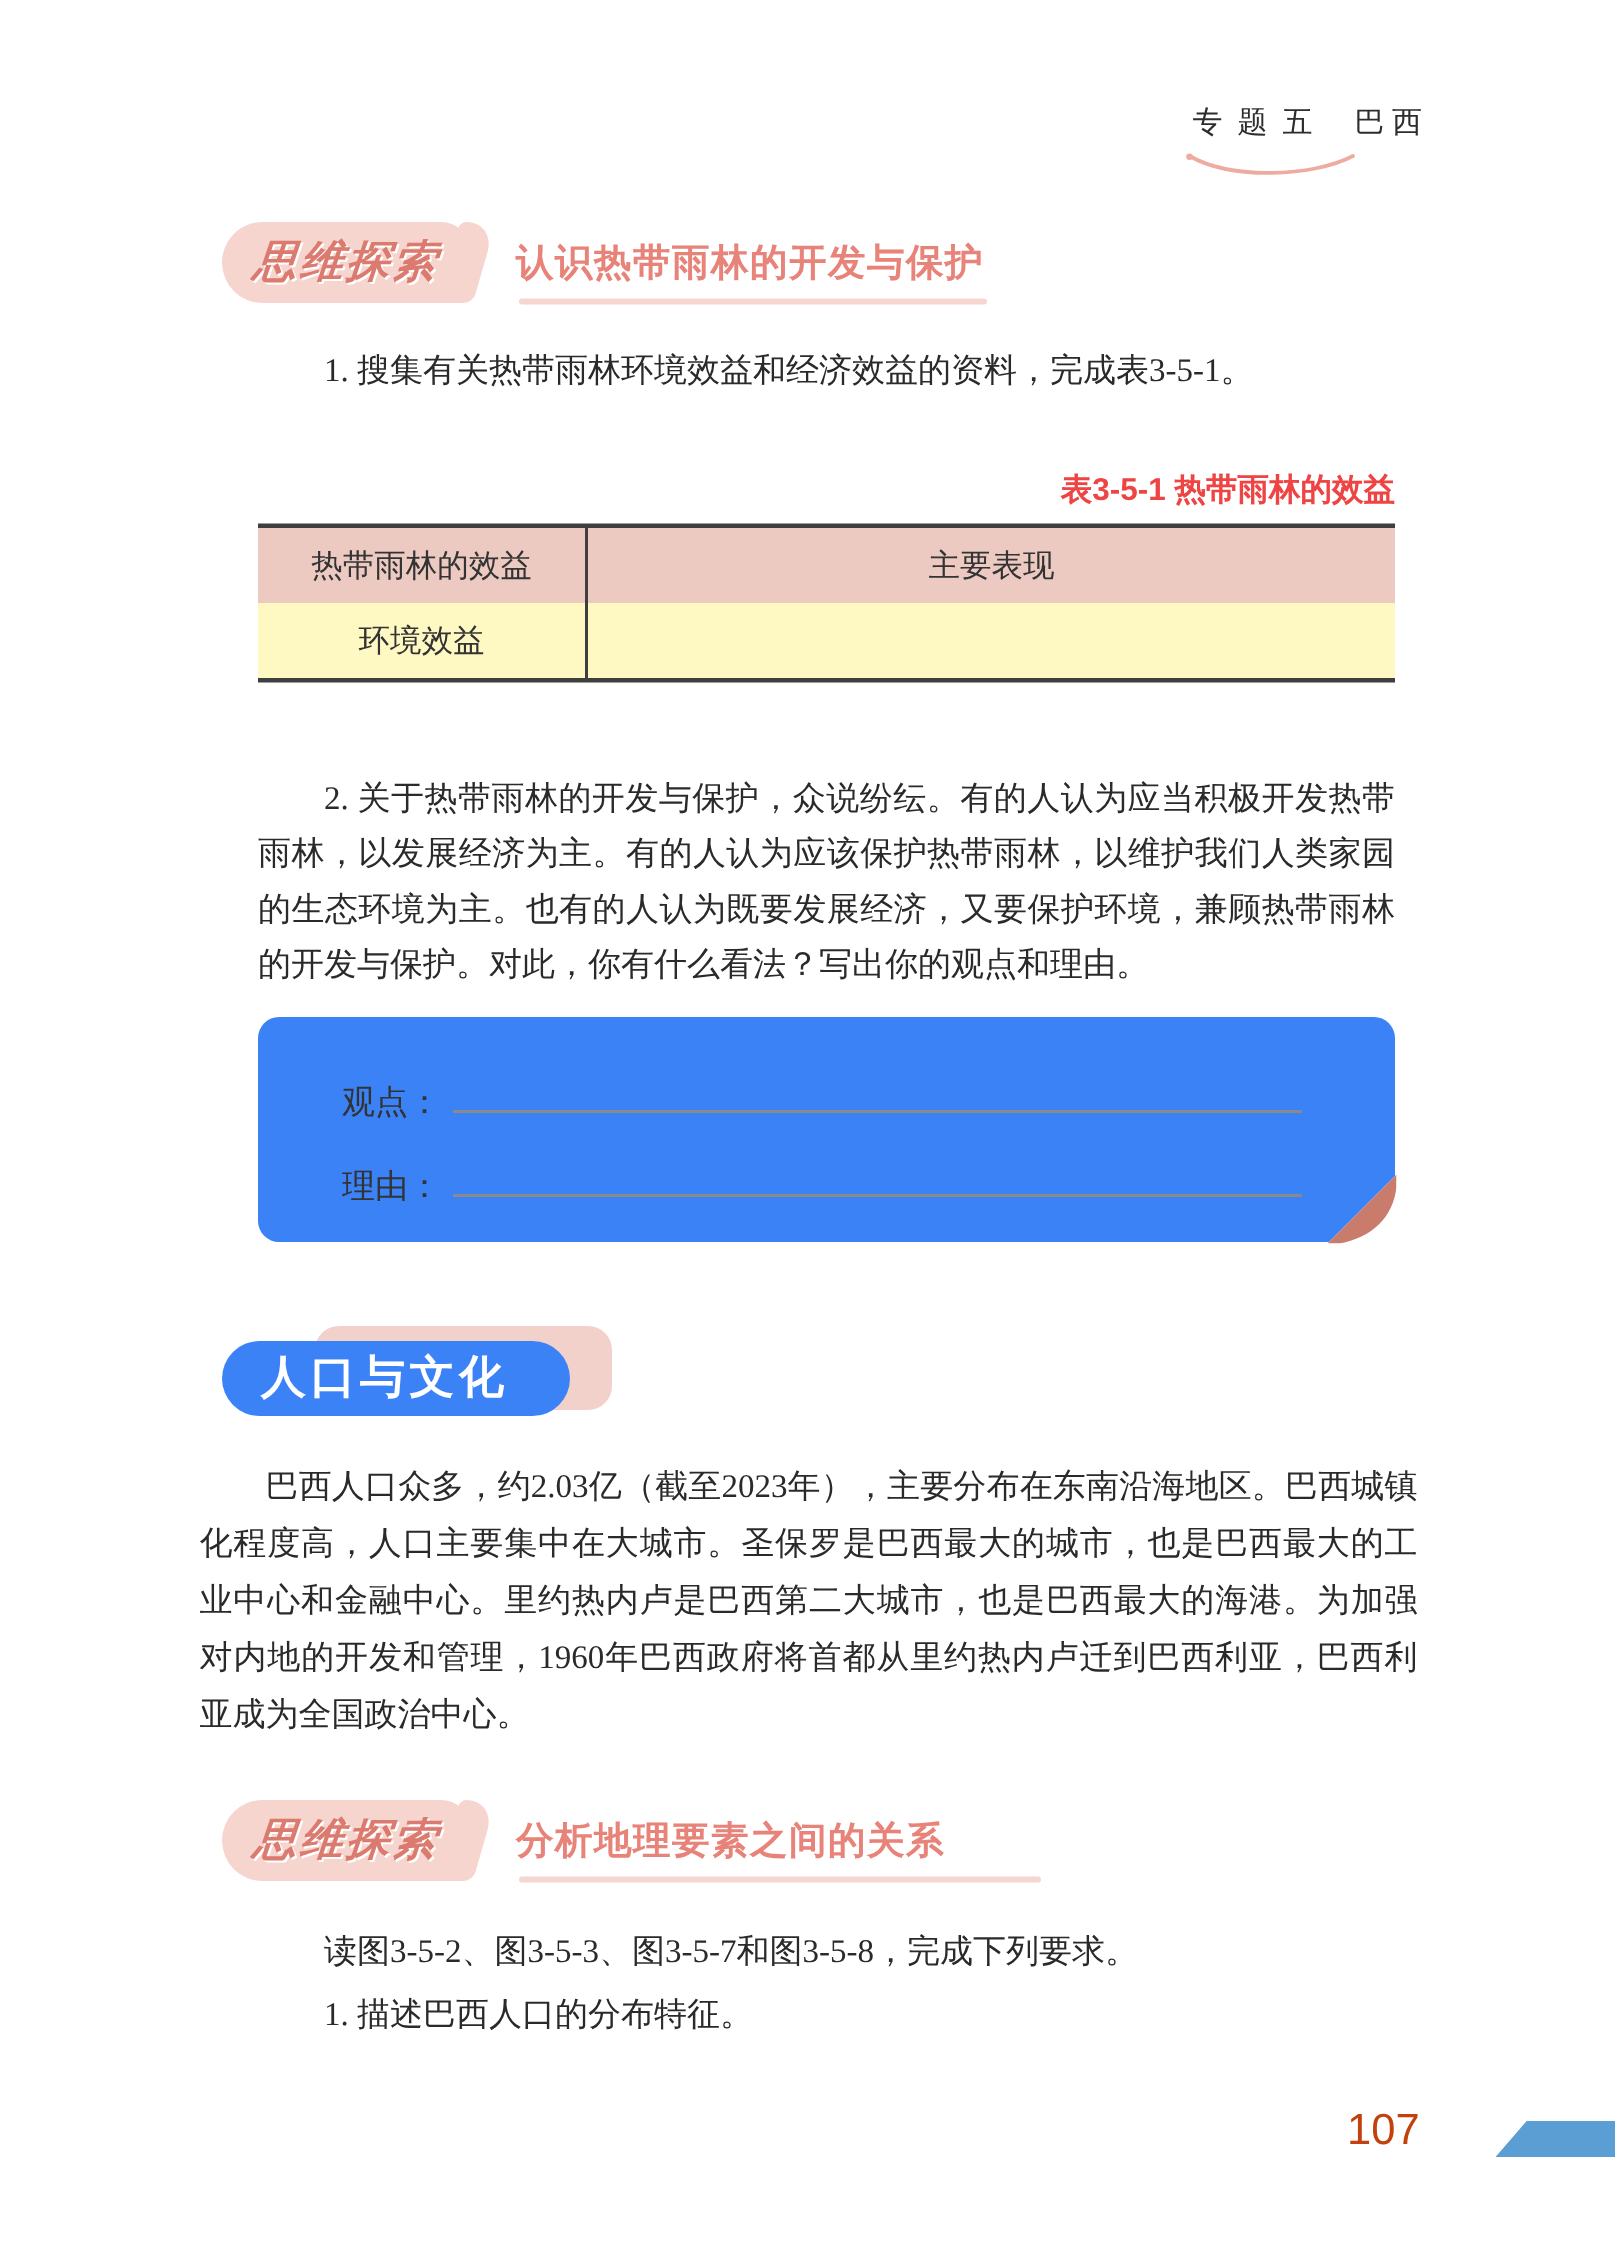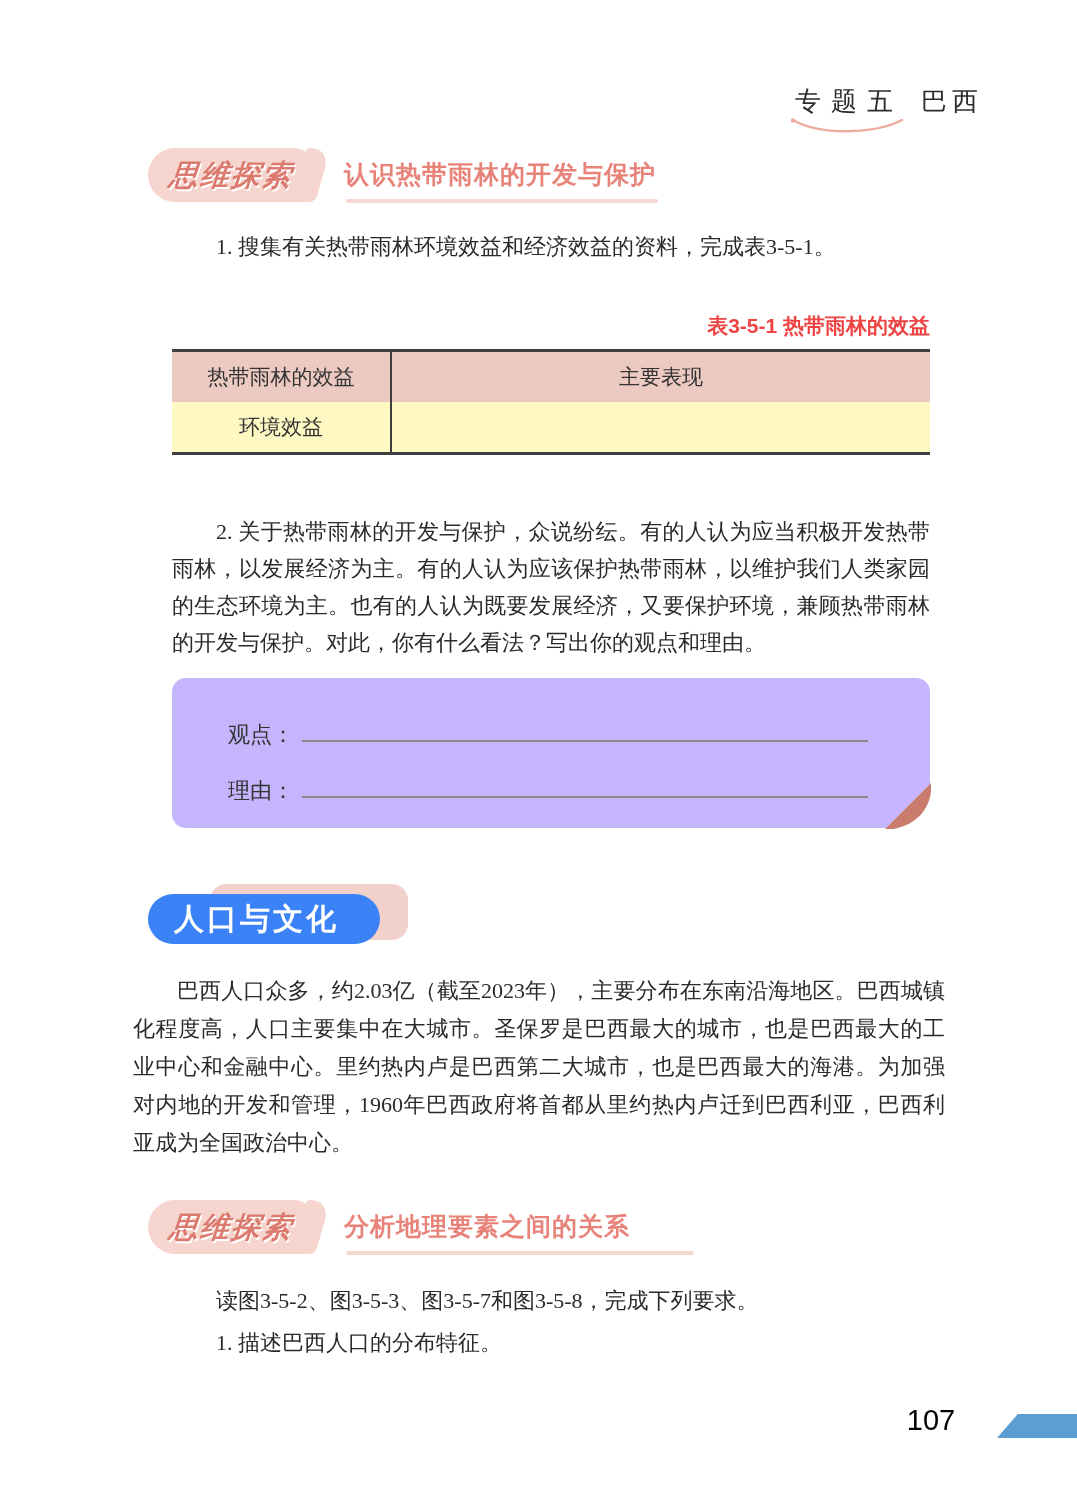--- a/index.html
+++ b/index.html
@@ -1,22 +1,22 @@
 <!DOCTYPE html>
 <html><head>
 <meta charset="utf-8">
 <style>
   html,body{margin:0;padding:0;background:#ffffff;}
   .page{position:relative;width:1077px;height:1508px;background:#ffffff;overflow:hidden;
         font-family:"Liberation Serif","DejaVu Serif",serif;color:#2a2a2a;}
   .abs{position:absolute;}
 
   
-  .header-right{top:84px;left:795px;display:flex;align-items:flex-start;
-    font-family:"Liberation Sans","DejaVu Sans",sans-serif;font-size:26px;color:#2d2d2d;}
+  .header-right{top:68px;left:795px;display:flex;align-items:flex-start;
+    font-family:"Liberation Sans","DejaVu Sans",sans-serif;font-size:20px;color:#2d2d2d;}
   .chapter{letter-spacing:10px;position:relative;white-space:nowrap;}
   .chapter-swoosh{position:absolute;left:-6px;top:32px;}
   .region{margin-left:18px;letter-spacing:5px;white-space:nowrap;}
 
   
   .explore{display:flex;align-items:flex-start;}
   .badge-pill{position:relative;width:166px;height:54px;background:#f7d5cf;
     border-radius:27px 20px 14px 27px;text-align:center;line-height:54px;}
   .badge-pill::after{content:"";position:absolute;right:-9px;top:0;width:24px;height:54px;
     background:#f7d5cf;transform:skewX(-16deg);border-radius:4px 20px 6px 4px;}
@@ -45,42 +45,42 @@
   .benefit-table{border-top:3px solid #3f3f3f;border-bottom:3px solid #3f3f3f;text-align:right;}
   .t-row{display:flex;}
   .t-c1{width:218px;border-right:2px solid #3f3f3f;display:flex;align-items:center;
     justify-content:center;font-size:21px;color:#333;}
   .t-c2{flex:1;display:flex;align-items:center;justify-content:center;font-size:21px;color:#333;}
   .t-head{height:50px;background:#eccac2;}
   .t-r1{height:50px;background:#fef9c3;}
   .t-r2{height:50px;background:#f7e1db;}
 
   
-  .answer-box{background:#c4b5fd;border-radius:14px;}
+  .answer-box{background:#3b82f6;border-radius:14px;}
   .ab-row{position:absolute;left:56px;right:62px;display:flex;align-items:baseline;
     font-size:22px;color:#333;}
   .ab-label{white-space:nowrap;}
   .ab-line{flex:1;border-bottom:2px solid #8a8a8a;height:1.1em;margin-left:8px;}
   .fold-corner{position:absolute;right:-1px;bottom:-1px;display:block;}
 
   
   .banner{width:420px;height:66px;}
   .banner-back{position:absolute;left:62px;top:0;width:198px;height:56px;
     background:#f2d1ca;border-radius:16px;}
   .banner-main{position:absolute;left:0;top:10px;width:232px;height:50px;background:#3b82f6;
     border-radius:25px;color:#ffffff;font-family:"Liberation Sans","DejaVu Sans",sans-serif;
     font-weight:bold;font-size:30px;line-height:50px;padding-left:26px;letter-spacing:3px;
     box-sizing:border-box;white-space:nowrap;}
   .banner-dot{position:absolute;left:350px;top:14px;width:8px;height:8px;border-radius:50%;
     background:#ffffff;z-index:3;}
   .banner-arc{position:absolute;left:356px;top:22px;z-index:3;}
 
   
   .footer-num{font-family:"Liberation Sans","DejaVu Sans",sans-serif;font-size:29px;
-    color:#000000;text-align:center;width:66px;}
+    color:#c2410c;text-align:left;width:66px;}
   .footer-blue{background:#5b9ed3;width:80px;height:24px;
     clip-path:polygon(26% 0,100% 0,100% 100%,0 100%);}
 </style>
 </head>
 <body>
 
 <div class="page">
 
   <div class="abs header-right">
     <span class="chapter">

